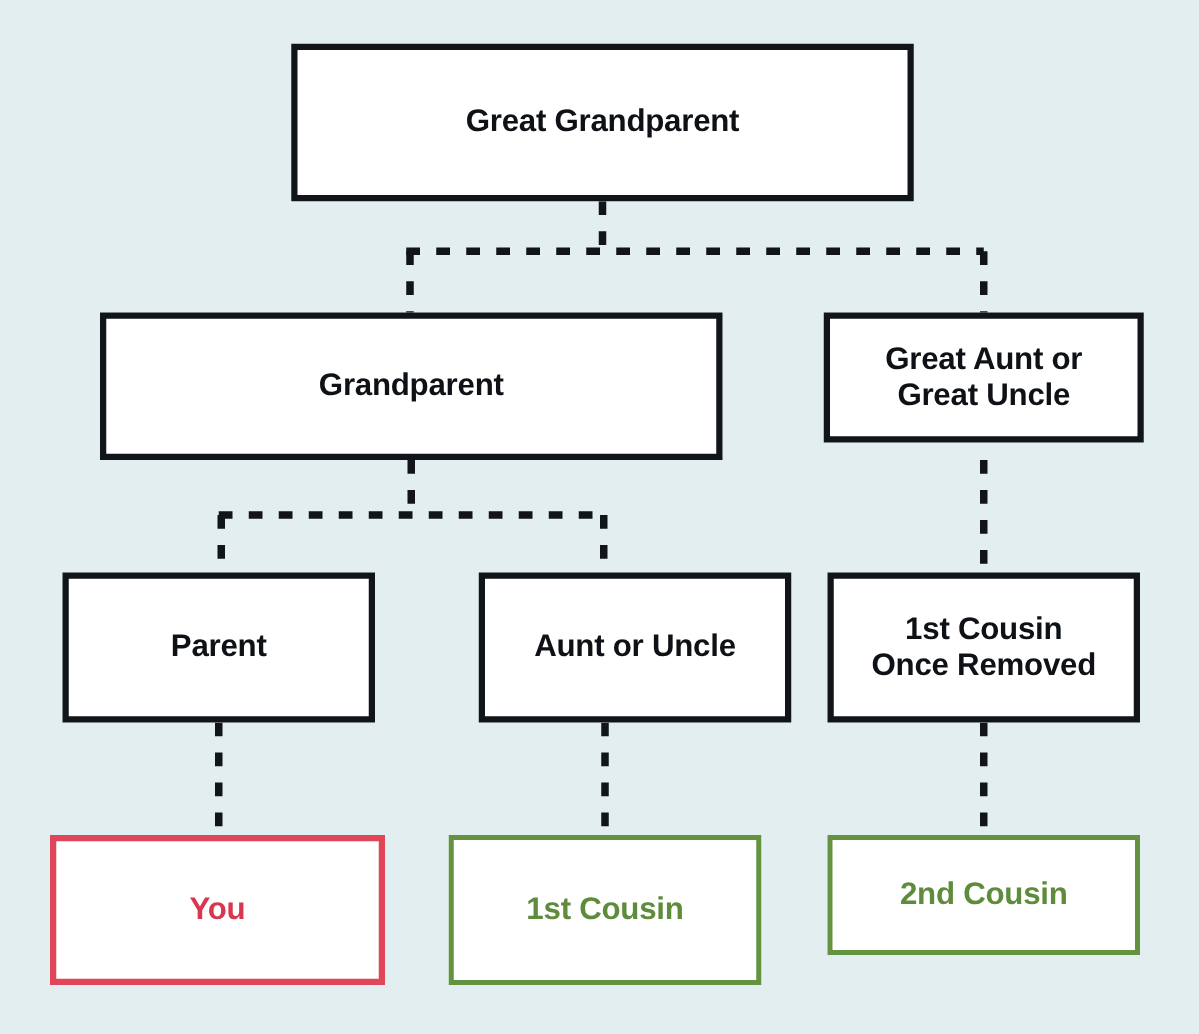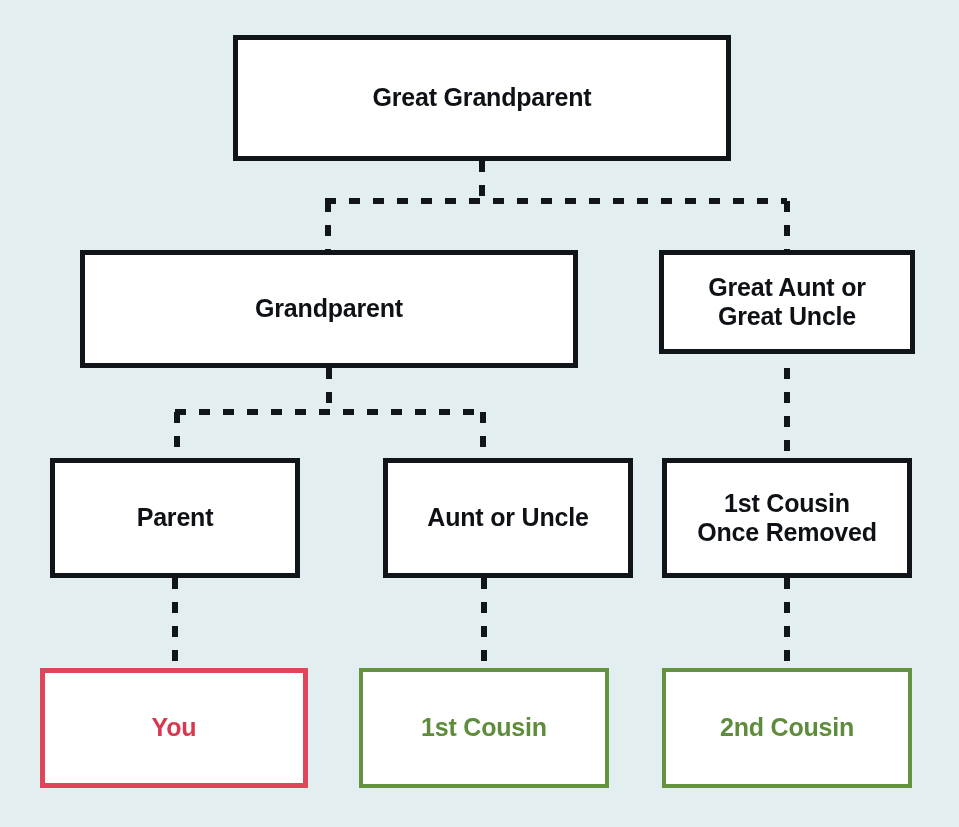--- a/index.html
+++ b/index.html
@@ -140,17 +140,17 @@
   </div>
 
   <div class="node variant-self" style="left:40px; top:668px; width:268px; height:120px;">
     <span class="node-label">You</span>
   </div>
 
   <div class="node variant-cousin" style="left:359px; top:668px; width:250px; height:120px;">
     <span class="node-label">1st Cousin</span>
   </div>
 
-  <div class="node variant-cousin" style="left:662px; top:668px; width:250px; height:120px;">
+  <div class="node variant-cousin" style="left:662px; top:668px; width:250px; height:96px;">
     <span class="node-label">2nd Cousin</span>
   </div>
 
 </div>
 
 </body></html>

